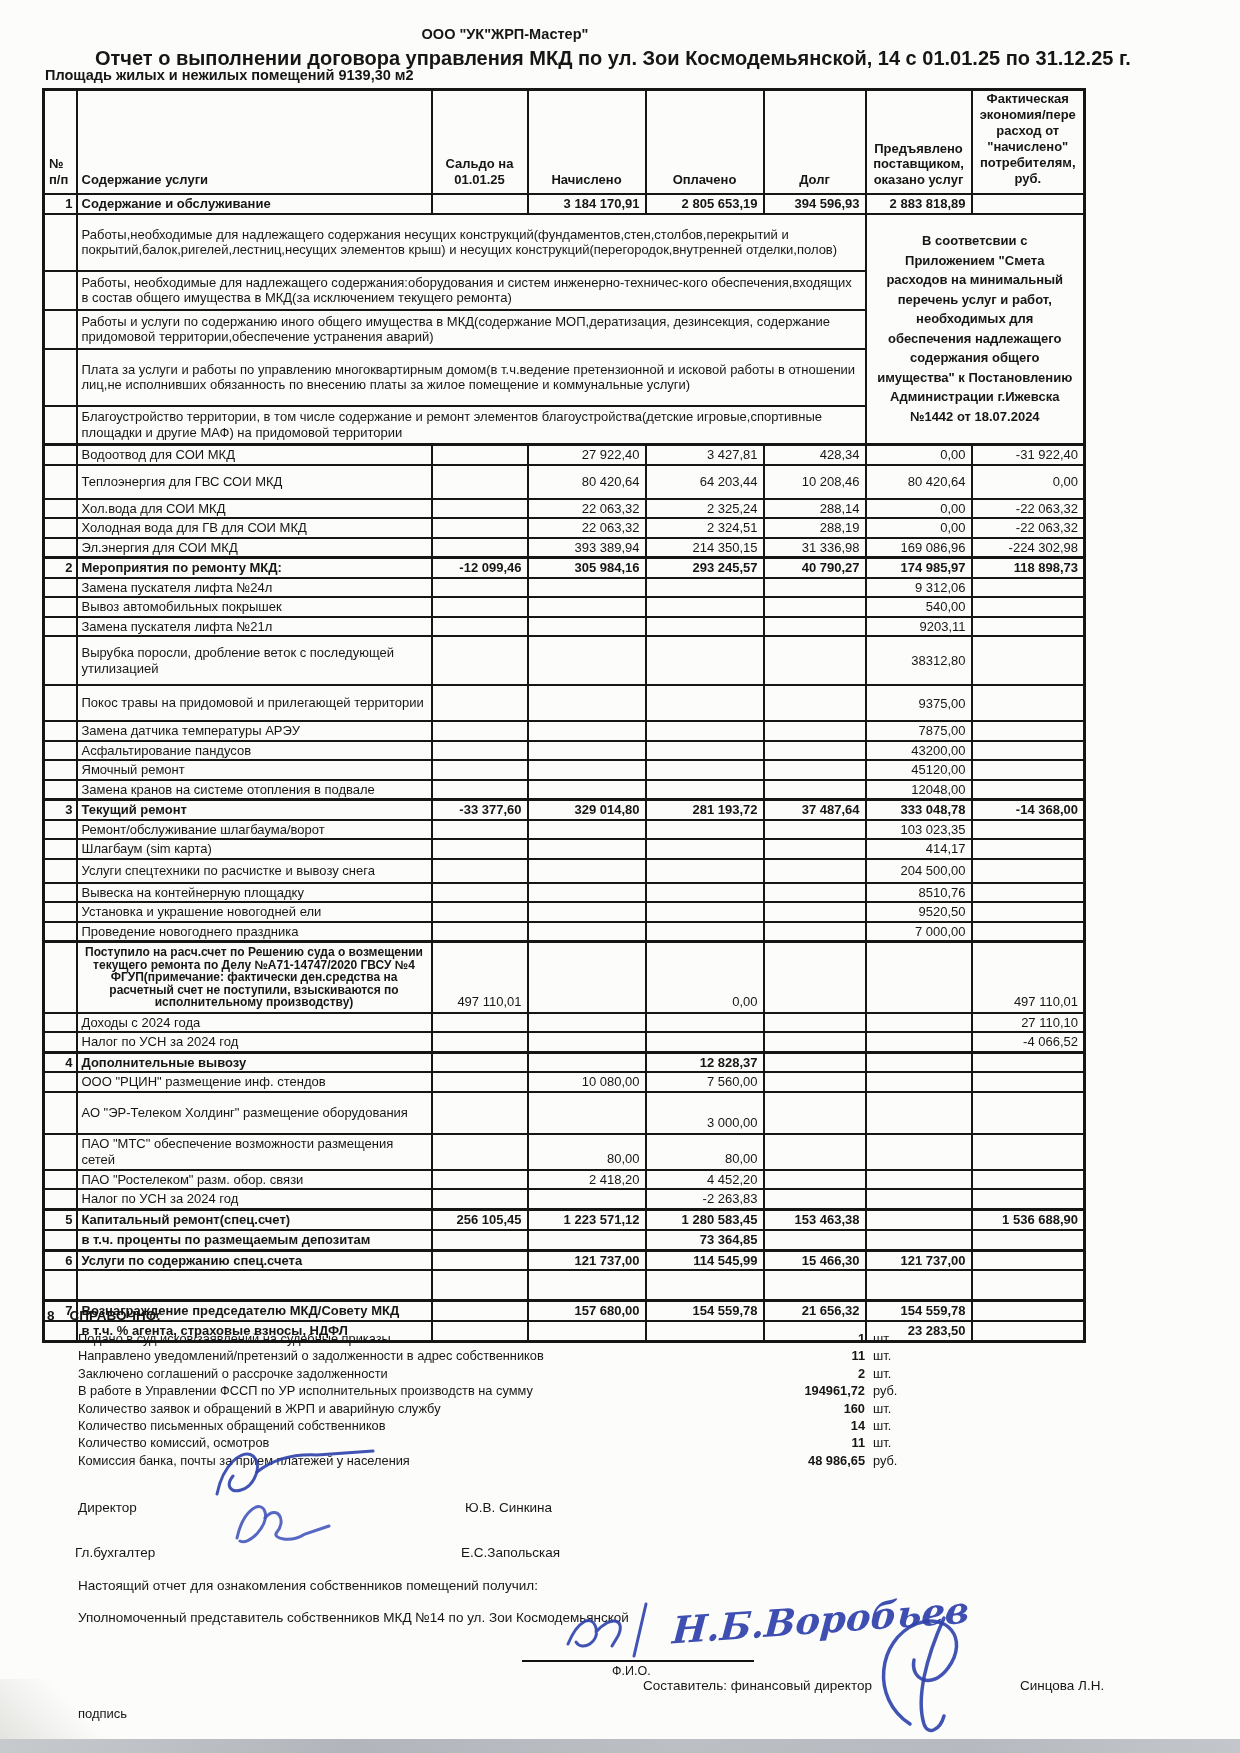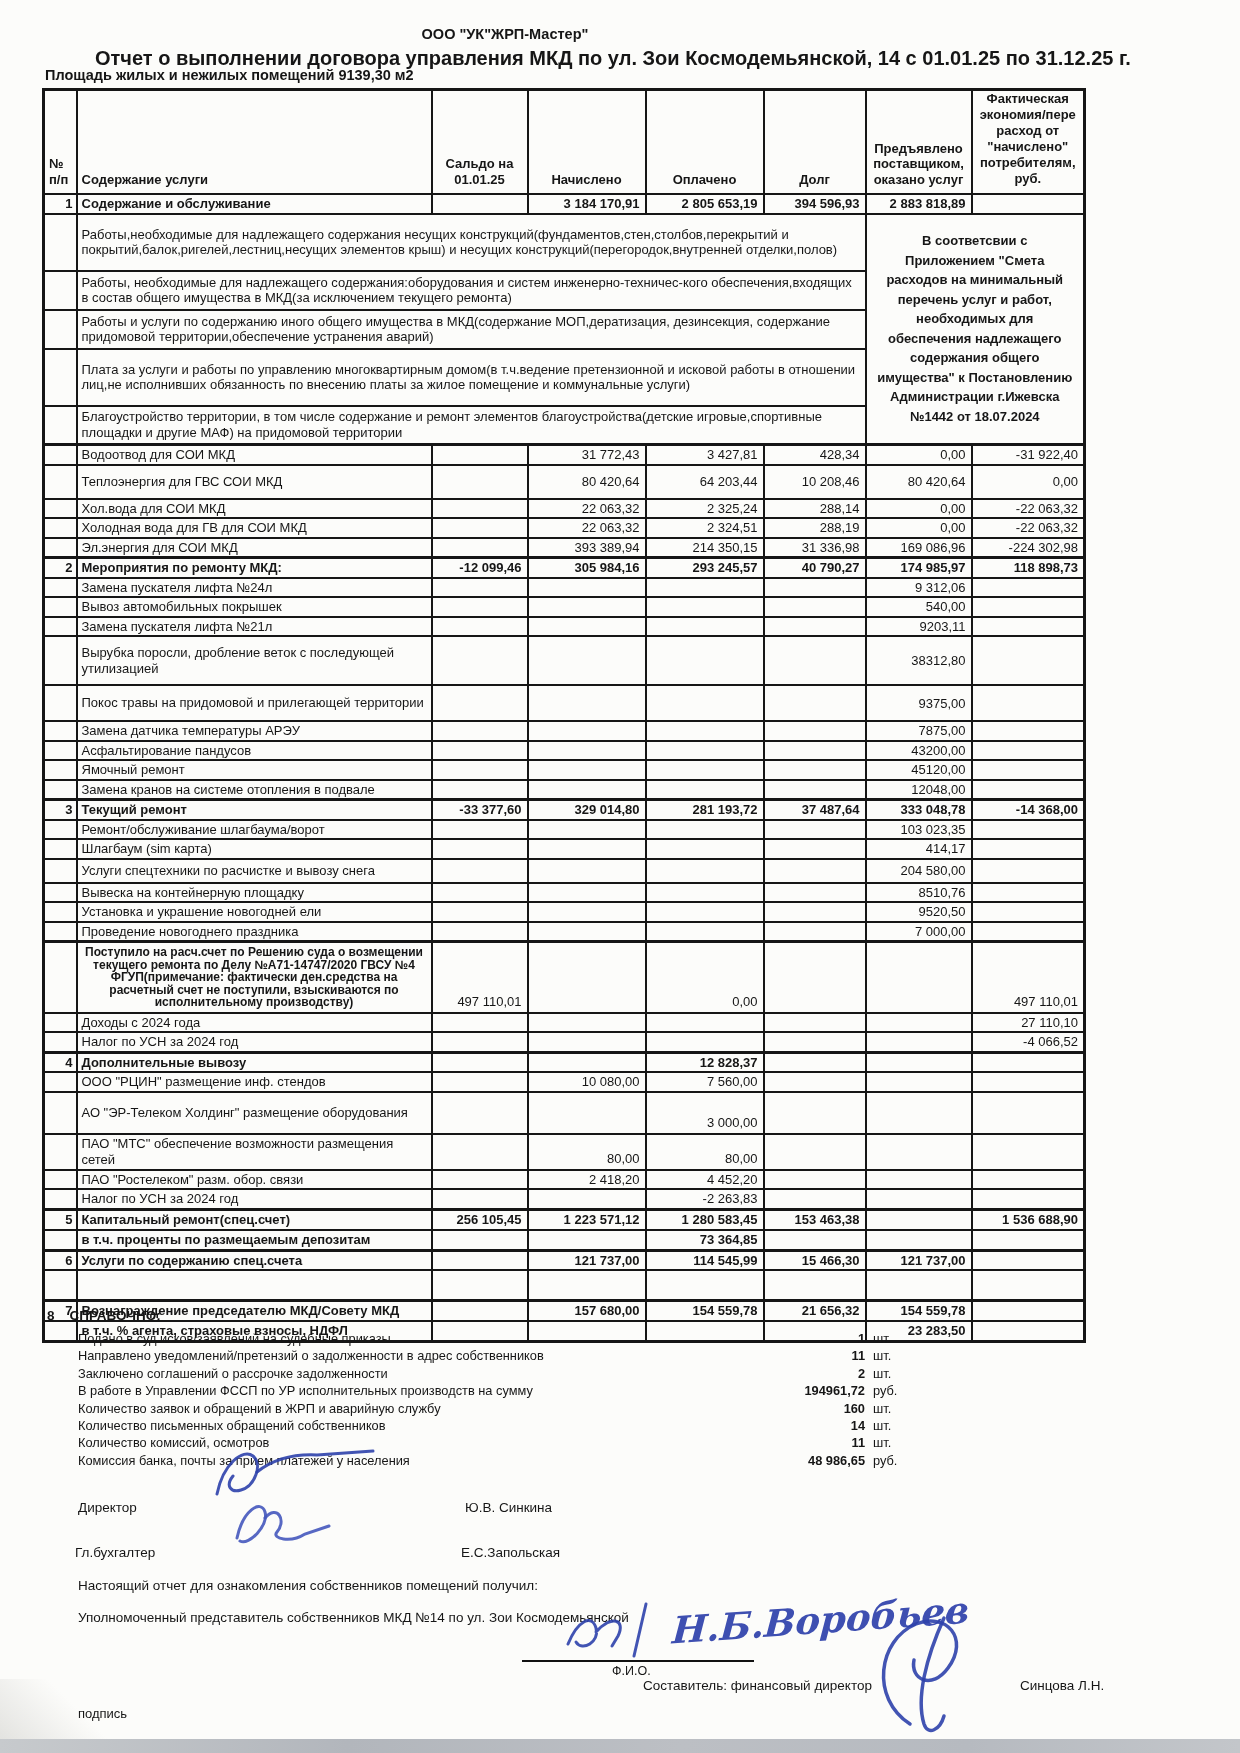--- a/index.html
+++ b/index.html
@@ -111,21 +111,21 @@
           <td class="name" colspan="5">Плата за услуги и работы по управлению многоквартирным домом(в т.ч.ведение претензионной и исковой работы в отношении лиц,не исполнивших обязанность по внесению платы за жилое помещение и коммунальные услуги)</td>
         </tr>
         <tr style="height: 39px;">
           <td class="num"></td>
           <td class="name" colspan="5">Благоустройство территории, в том числе содержание и ремонт элементов благоустройства(детские игровые,спортивные площадки и другие МАФ) на придомовой территории</td>
         </tr>
         <tr class="tline" style="height: 19px;">
           <td class="num"></td>
           <td class="name">Водоотвод для СОИ МКД</td>
           <td class="val"></td>
-          <td class="val">31 772,43</td>
+          <td class="val">27 922,40</td>
           <td class="val">3 427,81</td>
           <td class="val">428,34</td>
           <td class="val">0,00</td>
           <td class="val">-31 922,40</td>
         </tr>
         <tr style="height: 34px;">
           <td class="num"></td>
           <td class="name">Теплоэнергия для ГВС СОИ МКД</td>
           <td class="val"></td>
           <td class="val">80 420,64</td>
@@ -294,21 +294,21 @@
           <td class="val">414,17</td>
           <td class="val"></td>
         </tr>
         <tr style="height: 24px;">
           <td class="num"></td>
           <td class="name">Услуги спецтехники по расчистке и вывозу снега</td>
           <td class="val"></td>
           <td class="val"></td>
           <td class="val"></td>
           <td class="val"></td>
-          <td class="val">204 580,00</td>
+          <td class="val">204 500,00</td>
           <td class="val"></td>
         </tr>
         <tr style="height: 19px;">
           <td class="num"></td>
           <td class="name">Вывеска на контейнерную площадку</td>
           <td class="val"></td>
           <td class="val"></td>
           <td class="val"></td>
           <td class="val"></td>
           <td class="val">8510,76</td>

